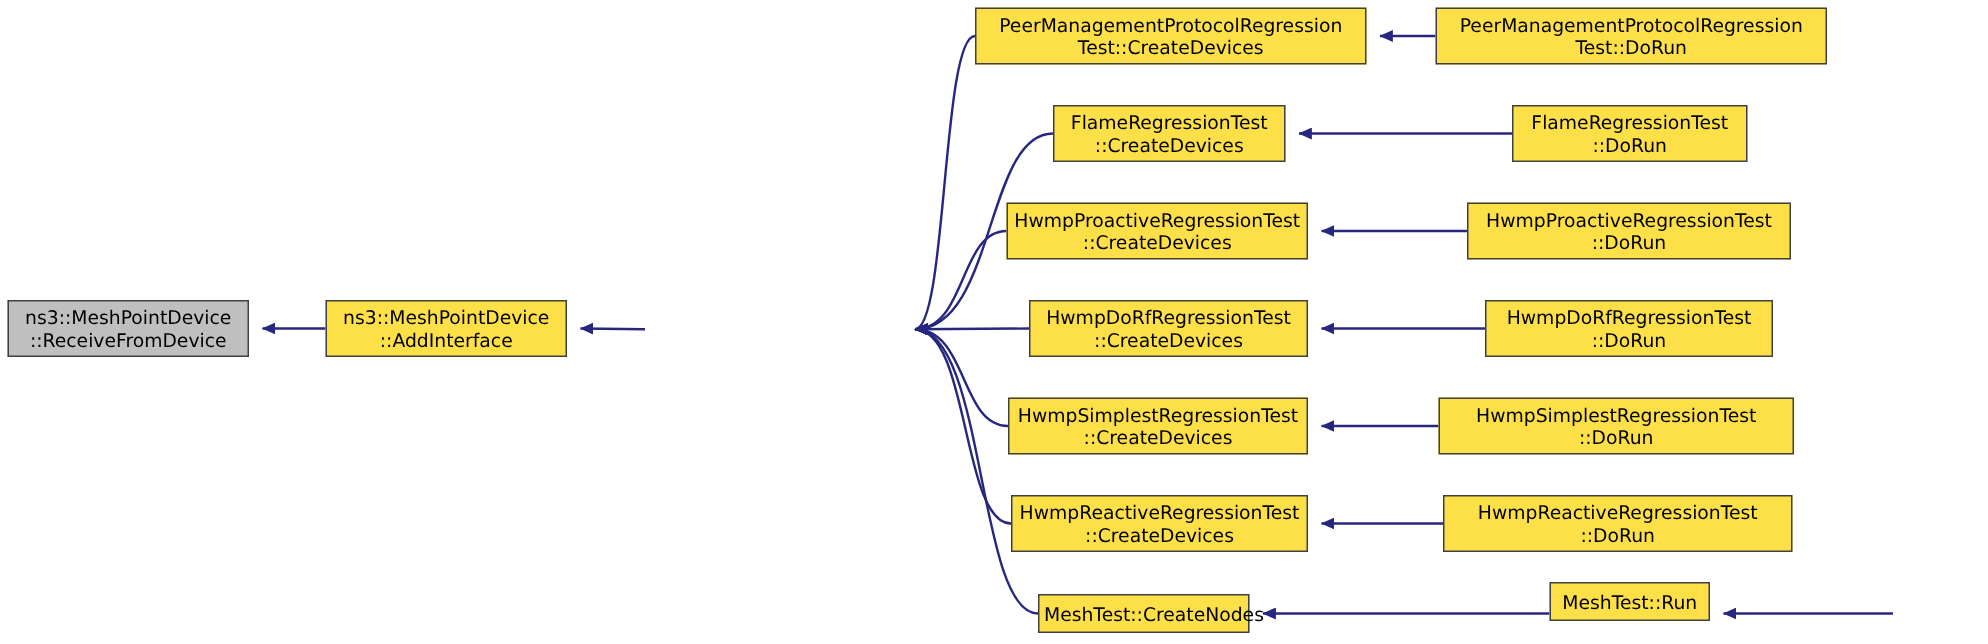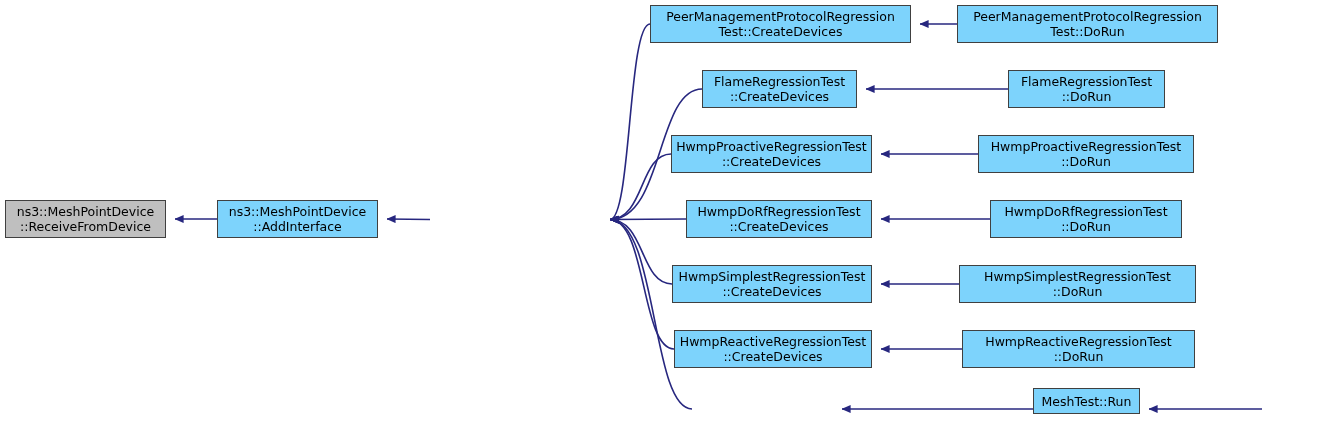--- a/index.html
+++ b/index.html
@@ -22,21 +22,21 @@
     left: 0;
     top: 0;
     width: 1325px;
     height: 429px;
     pointer-events: none;
   }
   .node {
     position: absolute;
     box-sizing: border-box;
     border: 1px solid #404040;
-    background: #7dd3fc;
+    background: #fde047;
     color: #000000;
     font-size: 12.5px;
     line-height: 15px;
     text-align: center;
     display: flex;
     align-items: center;
     justify-content: center;
     white-space: pre-line;
     letter-spacing: 0px;
     z-index: 2;
@@ -133,20 +133,23 @@
 ::DoRun</span>
   </div>
   <div class="node" style="left: 674px; top: 330px; width: 198px; height: 38px;">
     <span class="label">HwmpReactiveRegressionTest
 ::CreateDevices</span>
   </div>
   <div class="node" style="left: 962px; top: 330px; width: 233px; height: 38px;">
     <span class="label">HwmpReactiveRegressionTest
 ::DoRun</span>
   </div>
+  <div class="node" style="left: 692px; top: 396px; width: 141px; height: 26px;">
+    <span class="label">MeshTest::CreateNodes</span>
+  </div>
   <div class="node" style="left: 1033px; top: 388px; width: 107px; height: 26px; justify-content: flex-end;">
     <span class="label">MeshTest::Run</span>
   </div>
   <div class="node" style="left: 1334px; top: 396px; width: 58px; height: 26px; font-weight: bold;">
     <span class="label">main</span>
   </div>
 
 </div>
 
 </body></html>

